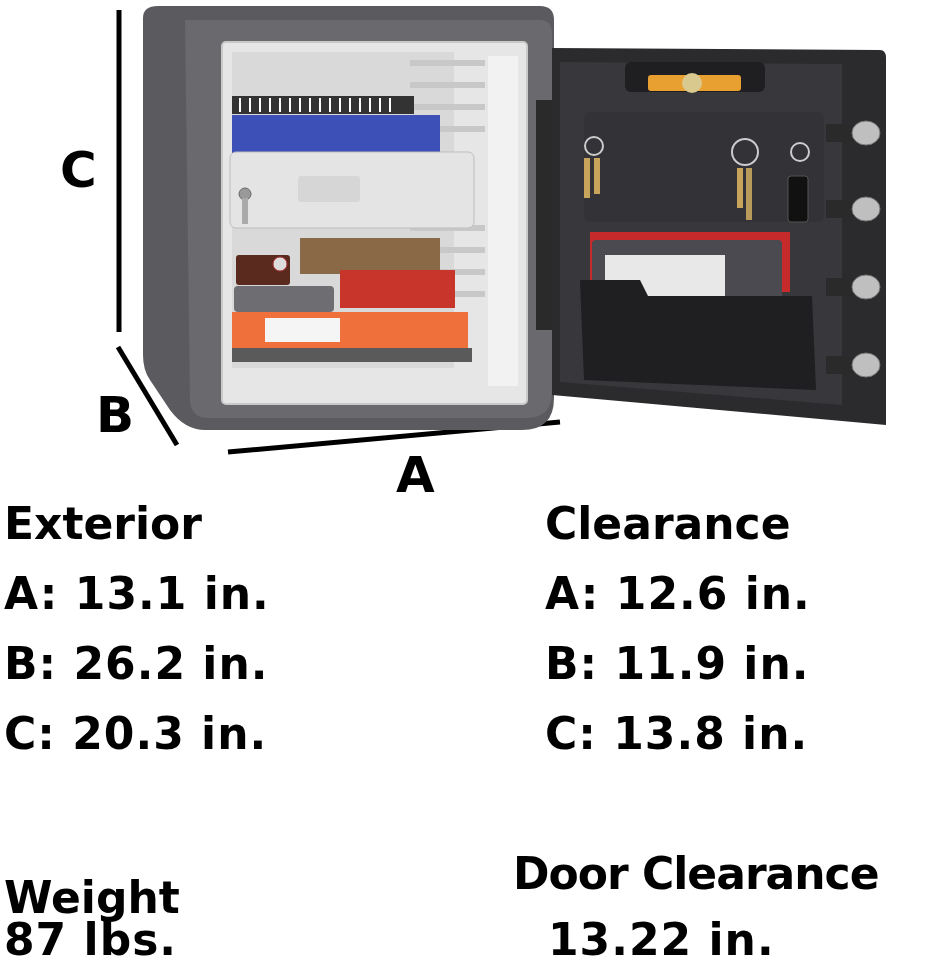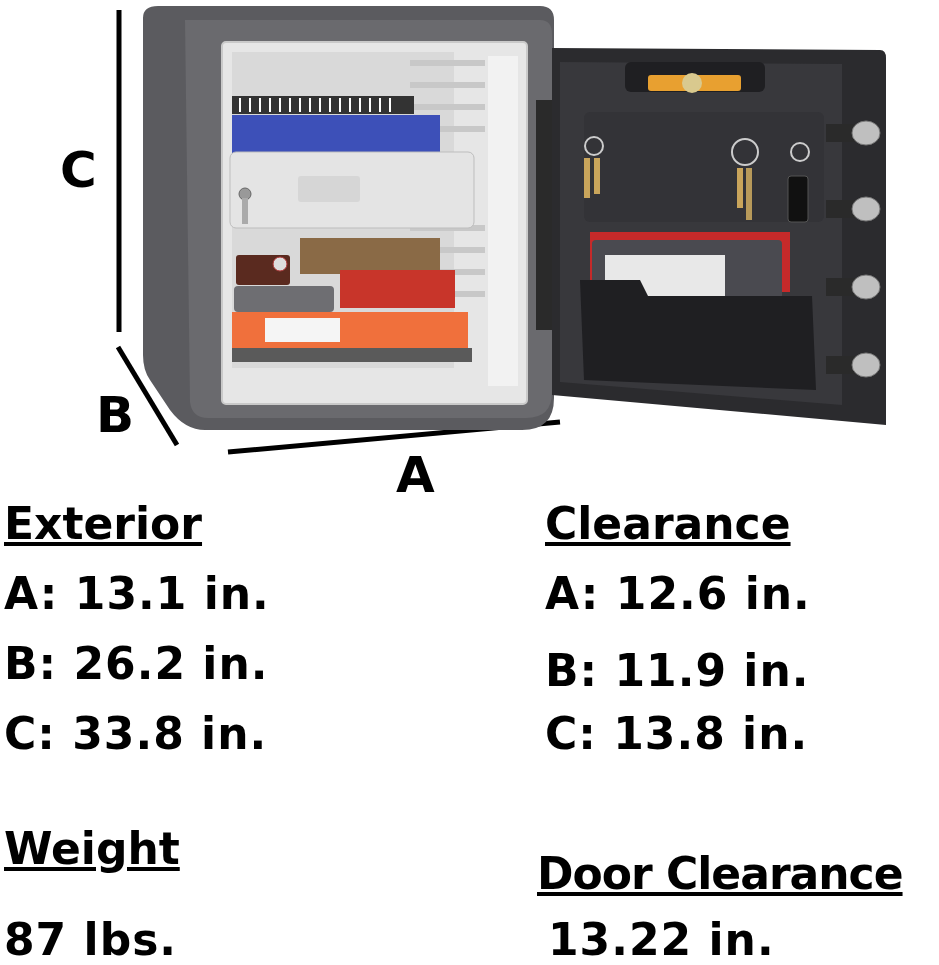--- a/index.html
+++ b/index.html
@@ -1,21 +1,21 @@
 <!DOCTYPE html>
 <html><head>
   <meta charset="utf-8">
   <style>
     html, body { margin: 0; padding: 0; background: #ffffff; }
     body { width: 939px; height: 965px; position: relative; overflow: hidden;
            font-family: "DejaVu Sans", "Liberation Sans", sans-serif; color: #000; }
     .abs { position: absolute; }
     .dimlabel { position: absolute; font-weight: bold; font-size: 50px; line-height: 1; color: #000; }
     .spec { position: absolute; font-weight: bold; font-size: 44px; line-height: 1; letter-spacing: 1px; white-space: nowrap; }
-    .spec-head { letter-spacing: 0; text-decoration: underline; }
+    .spec-head { letter-spacing: 0; }
   </style>
 </head>
 <body>
 
 <svg class="abs" style="left:0;top:0" width="939" height="500" viewBox="0 0 939 500">
 
   <line x1="119" y1="10" x2="119" y2="332" stroke="#000" stroke-width="5"></line>
   <line x1="118" y1="347" x2="177" y2="445" stroke="#000" stroke-width="5"></line>
   <line x1="228" y1="452" x2="560" y2="422" stroke="#000" stroke-width="5"></line>
 
@@ -111,31 +111,31 @@
 </svg>
 
 <div class="dimlabel" style="left:60px;top:145px;">C</div>
 <div class="dimlabel" style="left:96px;top:390px;">B</div>
 <div class="dimlabel" style="left:396px;top:450px;">A</div>
 
 <div>
   <div class="spec spec-head" style="left:4px;top:502px;">Exterior</div>
   <div class="spec" style="left:4px;top:572px;">A: 13.1 in.</div>
   <div class="spec" style="left:4px;top:642px;">B: 26.2 in.</div>
-  <div class="spec" style="left:4px;top:712px;">C: 33.8 in.</div>
+  <div class="spec" style="left:4px;top:712px;">C: 20.3 in.</div>
 </div>
 
 <div>
   <div class="spec spec-head" style="left:545px;top:502px;">Clearance</div>
   <div class="spec" style="left:545px;top:572px;">A: 12.6 in.</div>
-  <div class="spec" style="left:545px;top:642px;margin-top:7px;">B: 11.9 in.</div>
+  <div class="spec" style="left:545px;top:642px;">B: 11.9 in.</div>
   <div class="spec" style="left:545px;top:712px;">C: 13.8 in.</div>
 </div>
 
 <div>
-  <div class="spec spec-head" style="left:4px;top:827px;">Weight</div>
+  <div class="spec spec-head" style="left:4px;top:876px;">Weight</div>
   <div class="spec" style="left:4px;top:918px;">87 lbs.</div>
 </div>
 
 <div>
-  <div class="spec spec-head" style="left:537px;top:852px;letter-spacing:-1px;">Door Clearance</div>
+  <div class="spec spec-head" style="left:513px;top:852px;letter-spacing:-1px;">Door Clearance</div>
   <div class="spec" style="left:548px;top:918px;">13.22 in.</div>
 </div>
 
 </body></html>

